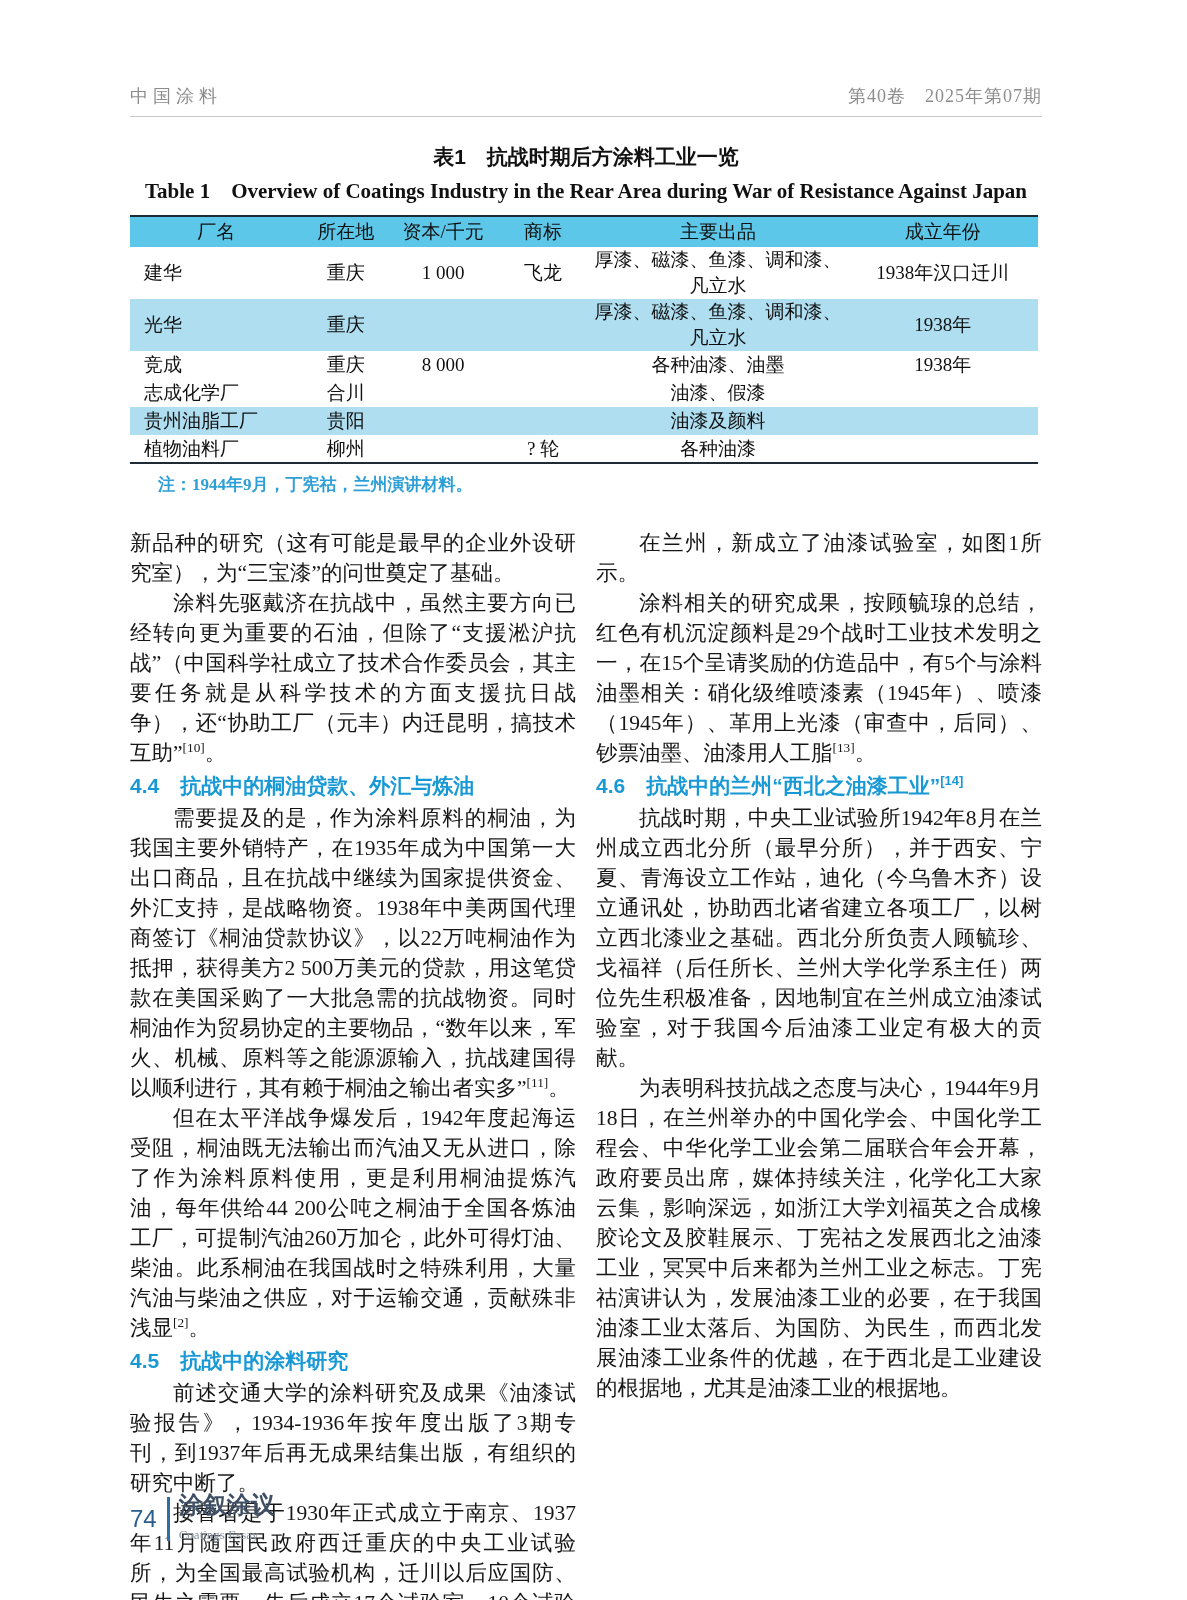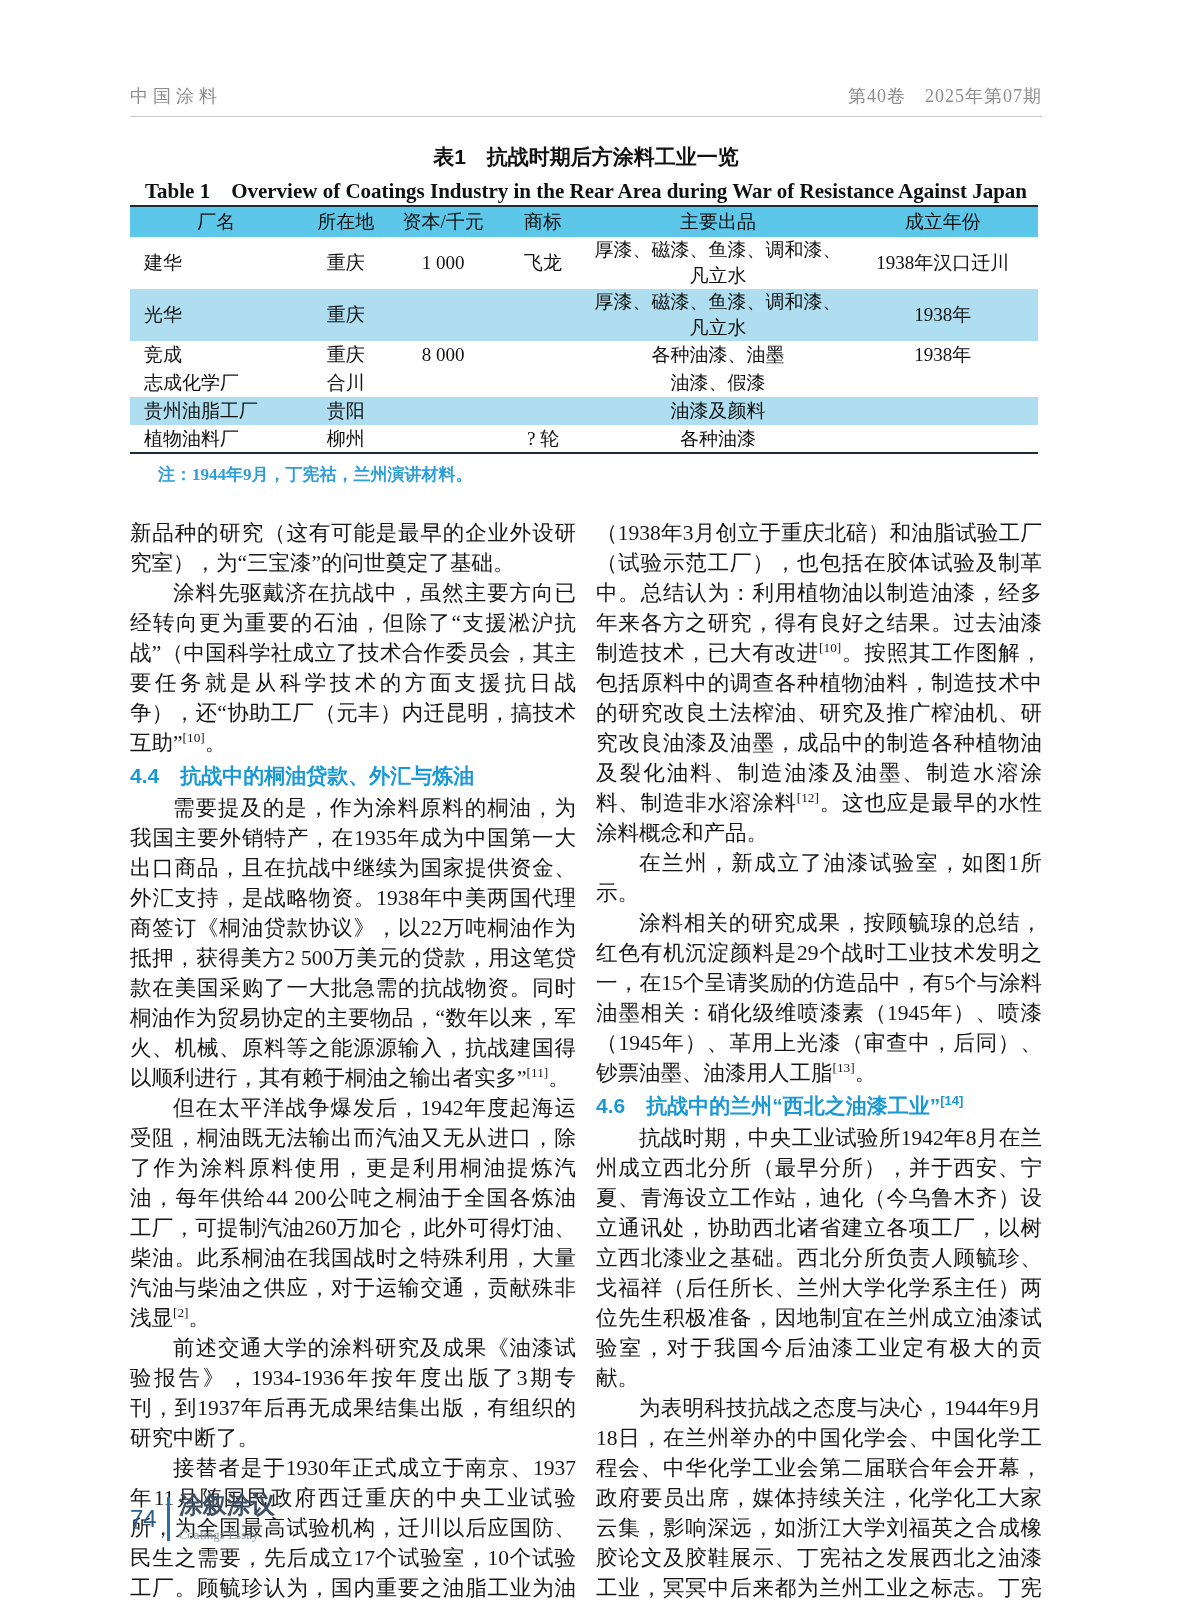--- a/index.html
+++ b/index.html
@@ -28,21 +28,21 @@
   .tbl-title-zh {
     text-align:center; margin-top:26px;
     font-family:"Liberation Sans","DejaVu Sans",sans-serif;
     font-weight:bold; font-size:21px; color:#111;
   }
   .tbl-title-en {
     text-align:center; margin-top:6px;
     font-weight:bold; font-size:21px; color:#111;
   }
   table.coatings {
-    width:908px; 
+    width:908px; margin-top:10px;
     border-collapse:collapse; table-layout:fixed;
     border-top:2.5px solid #1c2b36; border-bottom:2.5px solid #1c2b36;
     font-size:19px;
   }
   table.coatings th {
     background:#5cc7e8; font-weight:normal;
     height:31px; text-align:center; color:#101010;
   }
   table.coatings td { height:28px; text-align:center; color:#101010; }
   table.coatings tr.alt td { background:#aedeef; }
@@ -167,25 +167,25 @@
       <div class="tbl-note">注：1944年9月，丁宪祜，兰州演讲材料。</div>
     </section>
 
     <main class="two-col">
       <div class="col" id="col-left">
           <p class="para">新品种的研究（这有可能是最早的企业外设研究室），为“三宝漆”的问世奠定了基础。</p>
           <p class="para indent">涂料先驱戴济在抗战中，虽然主要方向已经转向更为重要的石油，但除了“支援淞沪抗战”（中国科学社成立了技术合作委员会，其主要任务就是从科学技术的方面支援抗日战争），还“协助工厂（元丰）内迁昆明，搞技术互助”<sup class="ref">[10]</sup>。</p>
           <h3 class="sec-heading">4.4　抗战中的桐油贷款、外汇与炼油</h3>
           <p class="para indent">需要提及的是，作为涂料原料的桐油，为我国主要外销特产，在1935年成为中国第一大出口商品，且在抗战中继续为国家提供资金、外汇支持，是战略物资。1938年中美两国代理商签订《桐油贷款协议》，以22万吨桐油作为抵押，获得美方2 500万美元的贷款，用这笔贷款在美国采购了一大批急需的抗战物资。同时桐油作为贸易协定的主要物品，“数年以来，军火、机械、原料等之能源源输入，抗战建国得以顺利进行，其有赖于桐油之输出者实多”<sup class="ref">[11]</sup>。</p>
           <p class="para indent">但在太平洋战争爆发后，1942年度起海运受阻，桐油既无法输出而汽油又无从进口，除了作为涂料原料使用，更是利用桐油提炼汽油，每年供给44 200公吨之桐油于全国各炼油工厂，可提制汽油260万加仑，此外可得灯油、柴油。此系桐油在我国战时之特殊利用，大量汽油与柴油之供应，对于运输交通，贡献殊非浅显<sup class="ref">[2]</sup>。</p>
+          <h3 class="sec-heading">4.5　抗战中的涂料研究</h3>
           <p class="para indent">前述交通大学的涂料研究及成果《油漆试验报告》，1934-1936年按年度出版了3期专刊，到1937年后再无成果结集出版，有组织的研究中断了。</p>
           <p class="para indent">接替者是于1930年正式成立于南京、1937年11月随国民政府西迁重庆的中央工业试验所，为全国最高试验机构，迁川以后应国防、民生之需要，先后成立17个试验室，10个试验工厂。顾毓珍认为，国内重要之油脂工业为油漆、油墨、肥皂工业3种，此三者均系利用植物油类为主要原料而加工制造，可称为植物油类之利用。由此，把涂料的相关工作，归到油脂试验室</p>
         </div>
       <div class="col" id="col-right">
-          <p class="para">（1938年3月创立于重庆北碚）和油脂试验工厂（试验示范工厂），也包括在胶体试验及制革中。总结认为：利用植物油以制造油漆，经多年来各方之研究，得有良好之结果。过去油漆制造技术，已大有改进<sup class="ref">[10]</sup>。按照其工作图解，包括原料中的调查各种植物油料，制造技术中的研究改良土法榨油、研究及推广榨油机、研究改良油漆及油墨，成品中的制造各种植物油及裂化油料、制造油漆及油墨、制造水溶涂料、制造非水溶涂料<sup class="ref">[12]</sup>。这也应是最早的水性涂料概念和产品。</p>
           <p class="para indent">在兰州，新成立了油漆试验室，如图1所示。</p>
           <p class="para indent">涂料相关的研究成果，按顾毓瑔的总结，红色有机沉淀颜料是29个战时工业技术发明之一，在15个呈请奖励的仿造品中，有5个与涂料油墨相关：硝化级维喷漆素（1945年）、喷漆（1945年）、革用上光漆（审查中，后同）、钞票油墨、油漆用人工脂<sup class="ref">[13]</sup>。</p>
           <h3 class="sec-heading">4.6　抗战中的兰州“西北之油漆工业”<sup class="ref">[14]</sup></h3>
           <p class="para indent">抗战时期，中央工业试验所1942年8月在兰州成立西北分所（最早分所），并于西安、宁夏、青海设立工作站，迪化（今乌鲁木齐）设立通讯处，协助西北诸省建立各项工厂，以树立西北漆业之基础。西北分所负责人顾毓珍、戈福祥（后任所长、兰州大学化学系主任）两位先生积极准备，因地制宜在兰州成立油漆试验室，对于我国今后油漆工业定有极大的贡献。</p>
           <p class="para indent">为表明科技抗战之态度与决心，1944年9月18日，在兰州举办的中国化学会、中国化学工程会、中华化学工业会第二届联合年会开幕，政府要员出席，媒体持续关注，化学化工大家云集，影响深远，如浙江大学刘福英之合成橡胶论文及胶鞋展示、丁宪祜之发展西北之油漆工业，冥冥中后来都为兰州工业之标志。丁宪祜演讲认为，发展油漆工业的必要，在于我国油漆工业太落后、为国防、为民生，而西北发展油漆工业条件的优越，在于西北是工业建设的根据地，尤其是油漆工业的根据地。</p>
         </div>
     </main>
 
   </div>
 

